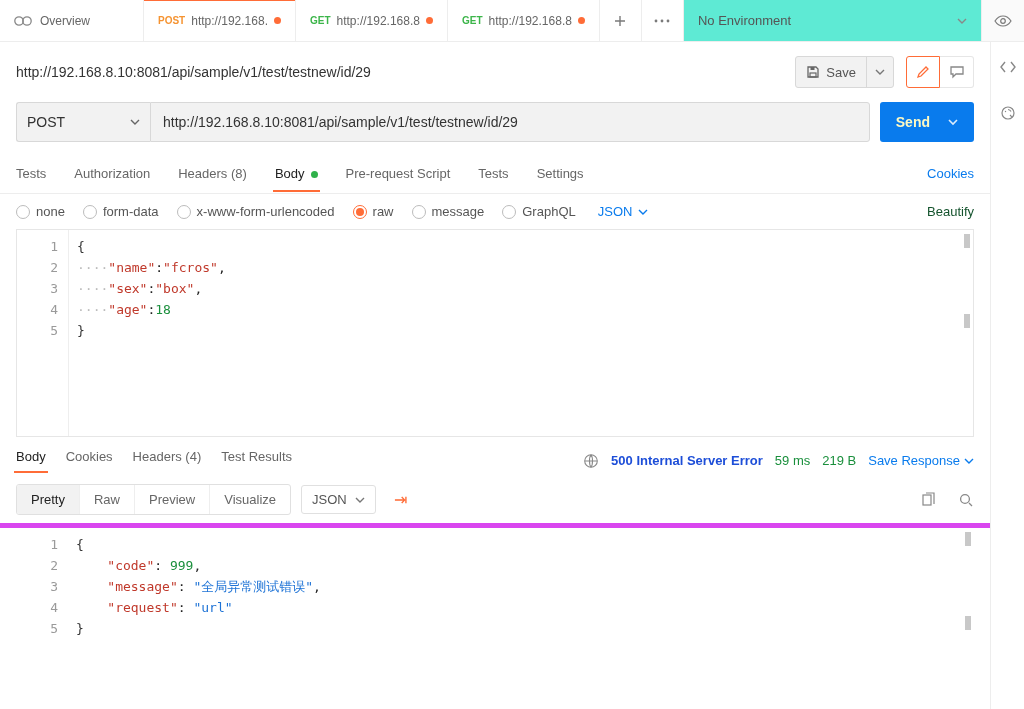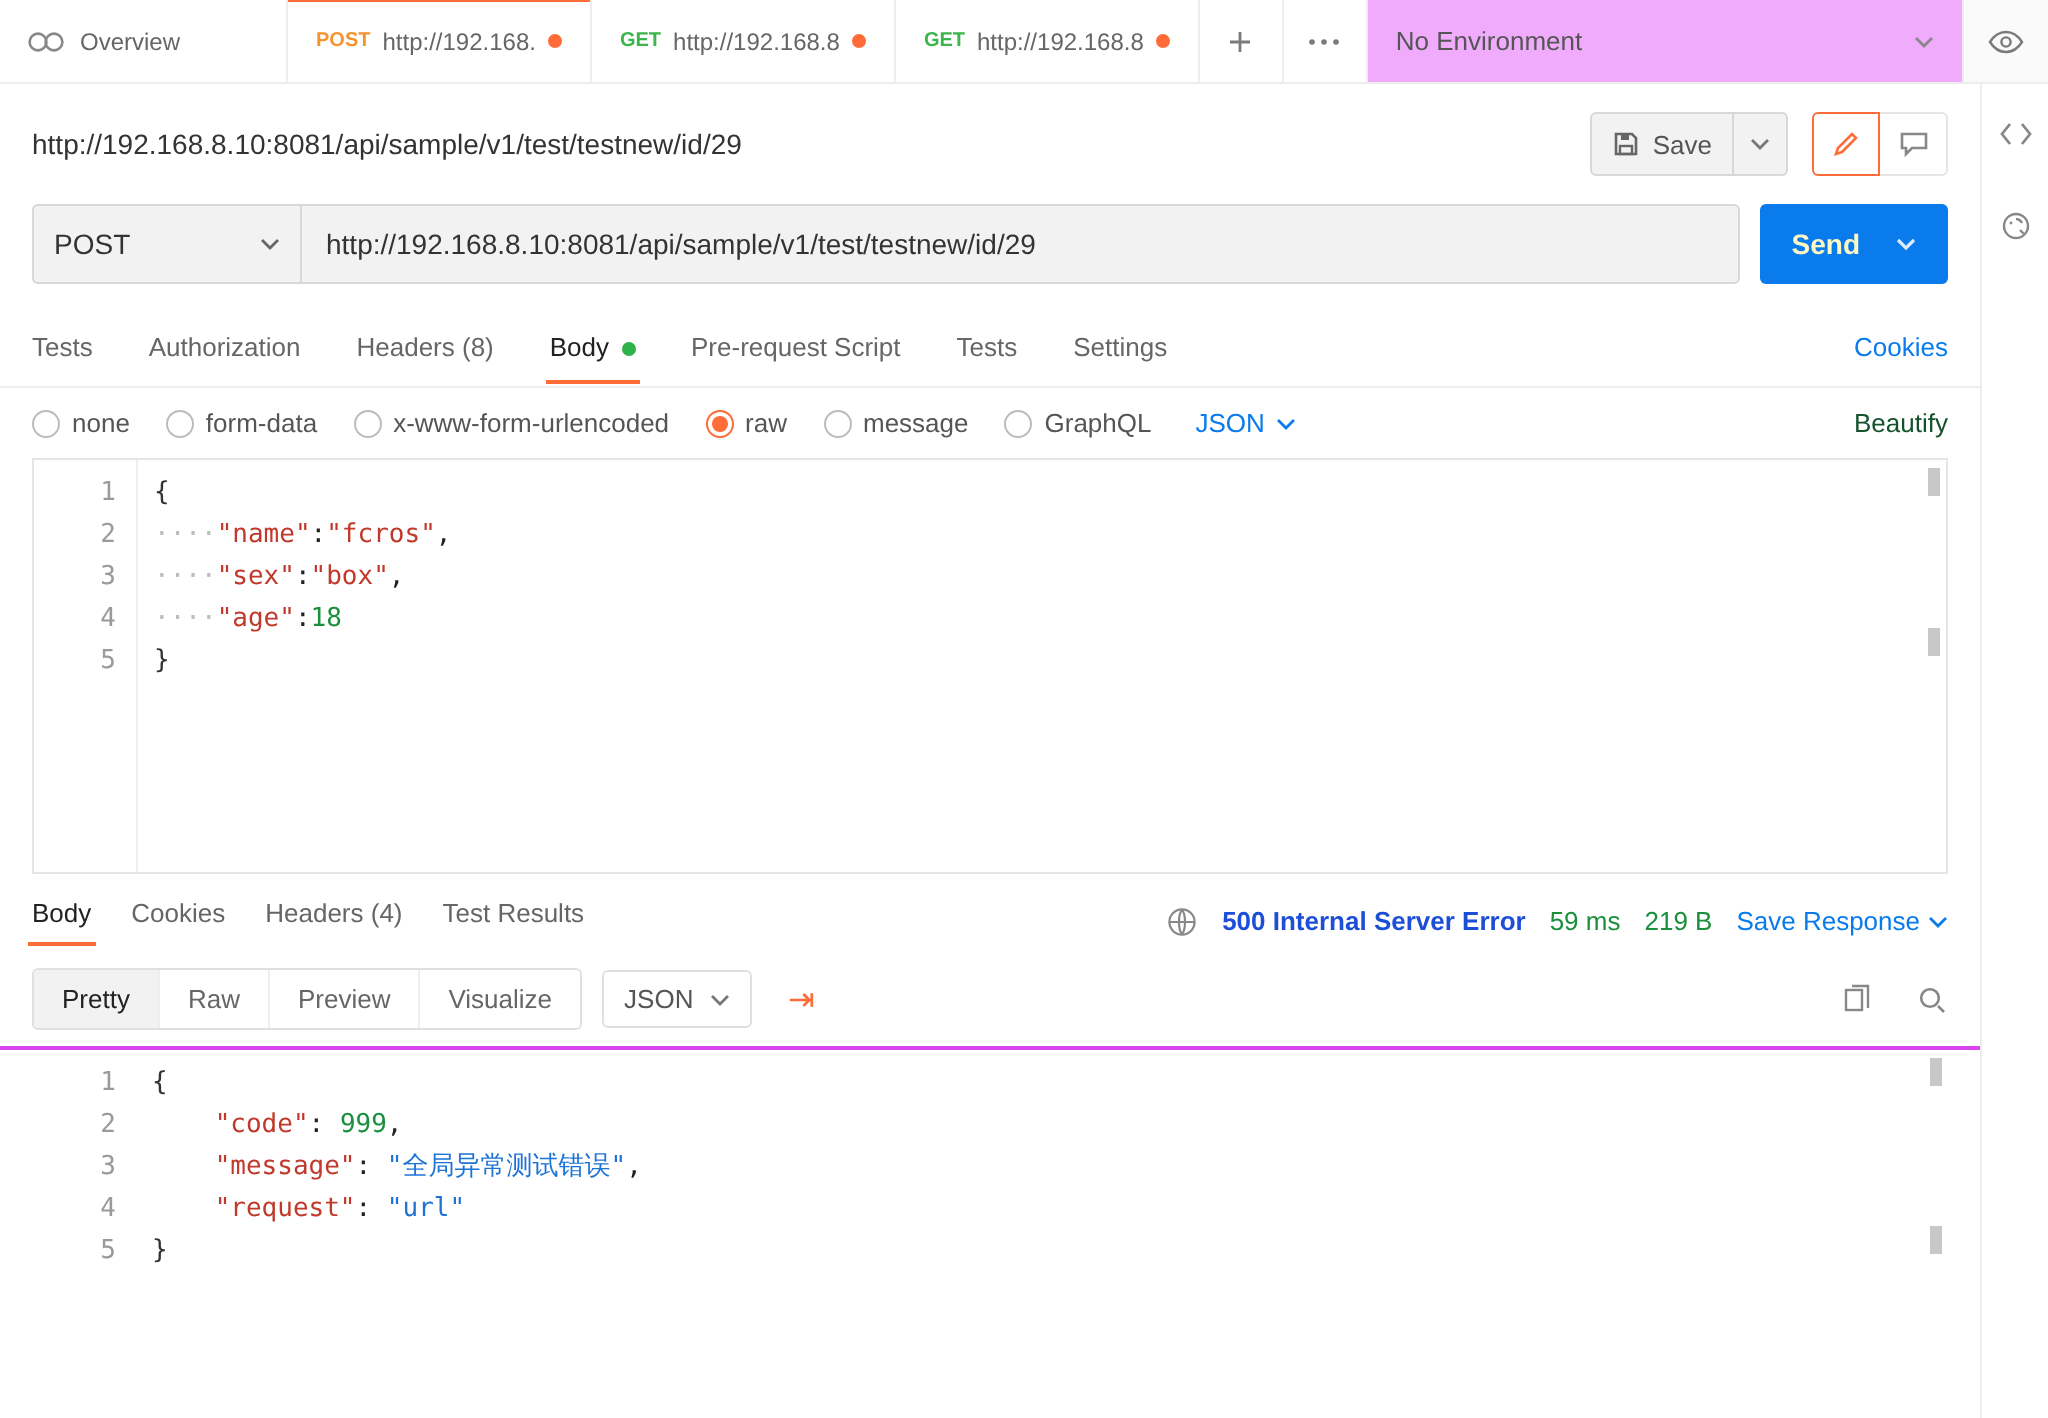--- a/index.html
+++ b/index.html
@@ -38,21 +38,21 @@
     content:""; position:absolute; left:0; right:0; top:-1px; height:2px; background:#ff6c37;
   }
   .method-pill { font-weight:600; font-size:10px; margin-right:6px; }
   .m-post { color:#f59331; }
   .m-get { color:#3cb54a; }
   .dot-orange { width:7px; height:7px; border-radius:50%; background:#ff6c37; margin-left:6px; }
   .top-tabs .icon-btn {
     width:42px; display:flex; align-items:center; justify-content:center; cursor:pointer; color:#7a7a7a; border-right:1px solid #ededed; background:#fff;
   }
   .env-select {
-    flex:1; display:flex; align-items:center; padding:0 14px; color:#555; background:#f0abfc; border-right:1px solid #ededed;
+    flex:1; display:flex; align-items:center; padding:0 14px; color:#555; background:#5eead4; border-right:1px solid #ededed;
   }
   .env-select .chev { margin-left:auto; }
   .eye-cell { width:42px; display:flex; align-items:center; justify-content:center; color:#7a7a7a;}
   .right-rail {
     position:absolute; top:42px; right:0; width:34px; border-left:1px solid #ededed; height:calc(100% - 42px);
     display:flex; flex-direction:column; align-items:center; padding-top:18px; gap:30px; color:#888;
   }
   .main { margin-right:34px; }
   .req-header {
     display:flex; align-items:center; padding:14px 16px; gap:12px;
@@ -116,21 +116,21 @@
     display:flex; align-items:center; padding:12px 16px 4px; gap:20px; color:#666;
   }
   .resp-tabs .rt{ cursor:pointer; padding-bottom:8px; position:relative;}
   .resp-tabs .rt.active{ color:#222;}
   .resp-tabs .rt.active::after{ content:""; position:absolute; left:-2px; right:-2px; bottom:-1px; height:2px; background:#ff6c37;}
   .resp-right{ margin-left:auto; display:flex; align-items:center; gap:12px; }
   .status-txt{ color:#1d4ed8;font-weight:bold;}
   .meta{ color:#1a8f3c;}
   .save-resp{ color:#097bed; display:flex; align-items:center; gap:4px;}
   .resp-toolbar{
-    display:flex; align-items:center; padding:8px 16px; gap:0; border-bottom:2px solid #d946ef;
+    display:flex; align-items:center; padding:8px 16px; gap:0; border-bottom:5px solid #d946ef;
   }
   .seg{
     display:flex; border:1px solid #e0e0e0; border-radius:3px; overflow:hidden;
   }
   .seg .sb{ padding:7px 14px; color:#666; cursor:pointer; }
   .seg .sb + .sb{ border-left:1px solid #eee;}
   .seg .sb.active{ background:#f2f2f2; color:#222;}
   .dd-json{
     margin-left:10px; display:flex; align-items:center; gap:8px; border:1px solid #e0e0e0; border-radius:3px; padding:6px 10px; color:#555;
   }

